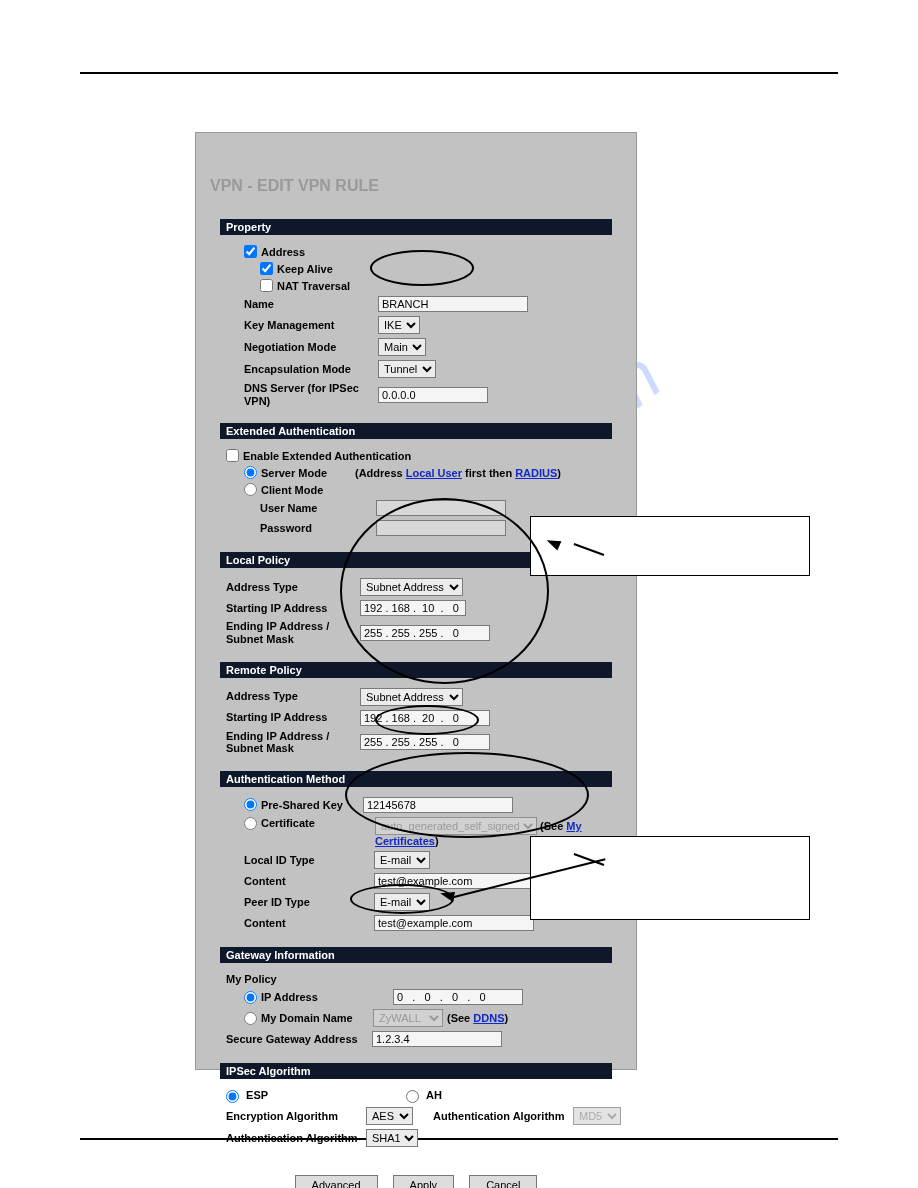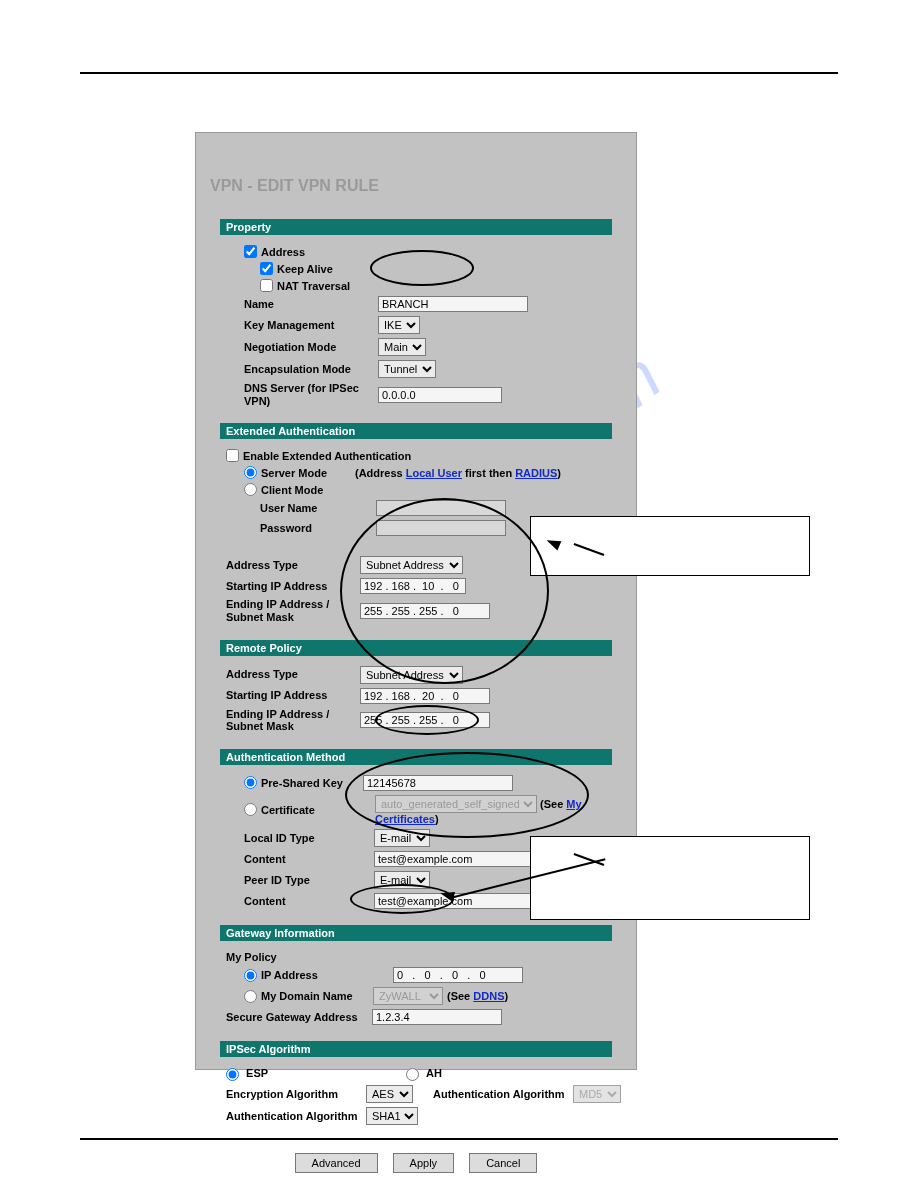--- a/index.html
+++ b/index.html
@@ -33,21 +33,21 @@
     font-size: 16px;
     font-weight: bold;
     color: #9a9a9a;
     padding: 8px 14px;
     margin-top: 36px;
   }
   .inner {
     padding: 10px 24px 0 24px;
   }
   .section-head {
-    background: #0f766e;
+    background: #0f172a;
     color: #fff;
     font-weight: bold;
     font-size: 11px;
     padding: 2px 6px;
     margin-top: 6px;
   }
   .section-body {
     padding: 6px 6px 10px 6px;
   }
   .row {
@@ -191,21 +191,21 @@
         <div class="row indent1">
           <div class="lbl">Negotiation Mode</div>
           <select><option>Main</option></select>
         </div>
         <div class="row indent1">
           <div class="lbl">Encapsulation Mode</div>
           <select><option>Tunnel</option></select>
         </div>
         <div class="row indent1">
           <div class="lbl">DNS Server (for IPSec VPN)</div>
-          <input type="text" style="width: 124px;" value="0.0.0.0">
+          <input type="text" style="width: 110px;" value="0.0.0.0">
         </div>
       </div>
 
       <div class="section-head">Extended Authentication</div>
       <div class="section-body">
         <div class="row">
           <input type="checkbox" class="chk" style="">
           <span style="font-weight:bold">Enable Extended Authentication</span>
         </div>
         <div class="row indent1">
@@ -222,20 +222,21 @@
         <div class="row indent2">
           <div class="lbl" style="width:116px">User Name</div>
           <input type="text" disabled="" style="width: 130px;">
         </div>
         <div class="row indent2">
           <div class="lbl" style="width:116px">Password</div>
           <input type="password" disabled="" style="width: 130px;">
         </div>
       </div>
 
+      <div class="section-head">Local Policy</div>
       <div class="section-body">
         <div class="row">
           <div class="lbl">Address Type</div>
           <select><option>Subnet Address</option></select>
         </div>
         <div class="row">
           <div class="lbl">Starting IP Address</div>
           <input type="text" style="width: 106px;" value="192 . 168 .  10  .   0">
         </div>
         <div class="row">
@@ -260,21 +261,21 @@
         </div>
       </div>
 
       <div class="section-head">Authentication Method</div>
       <div class="section-body">
         <div class="row indent1">
           <input type="radio" name="authm" class="rad" checked="" style="">
           <div class="lbl" style="width:102px">Pre-Shared Key</div>
           <input type="text" style="width: 150px;" value="12145678">
         </div>
-        <div class="row indent1" style="align-items:center">
+        <div class="row indent1" style="align-items:flex-start">
           <input type="radio" name="authm" class="rad" style="">
           <div class="lbl" style="width:114px">Certificate</div>
           <div>
             <select disabled="" style="width:162px"><option>auto_generated_self_signed_cert</option></select>
             <span style="font-weight:bold">
               <span>(See </span><a href="#" class="link">My Certificates</a><span>)</span>
             </span>
           </div>
         </div>
         <div class="row indent1">

